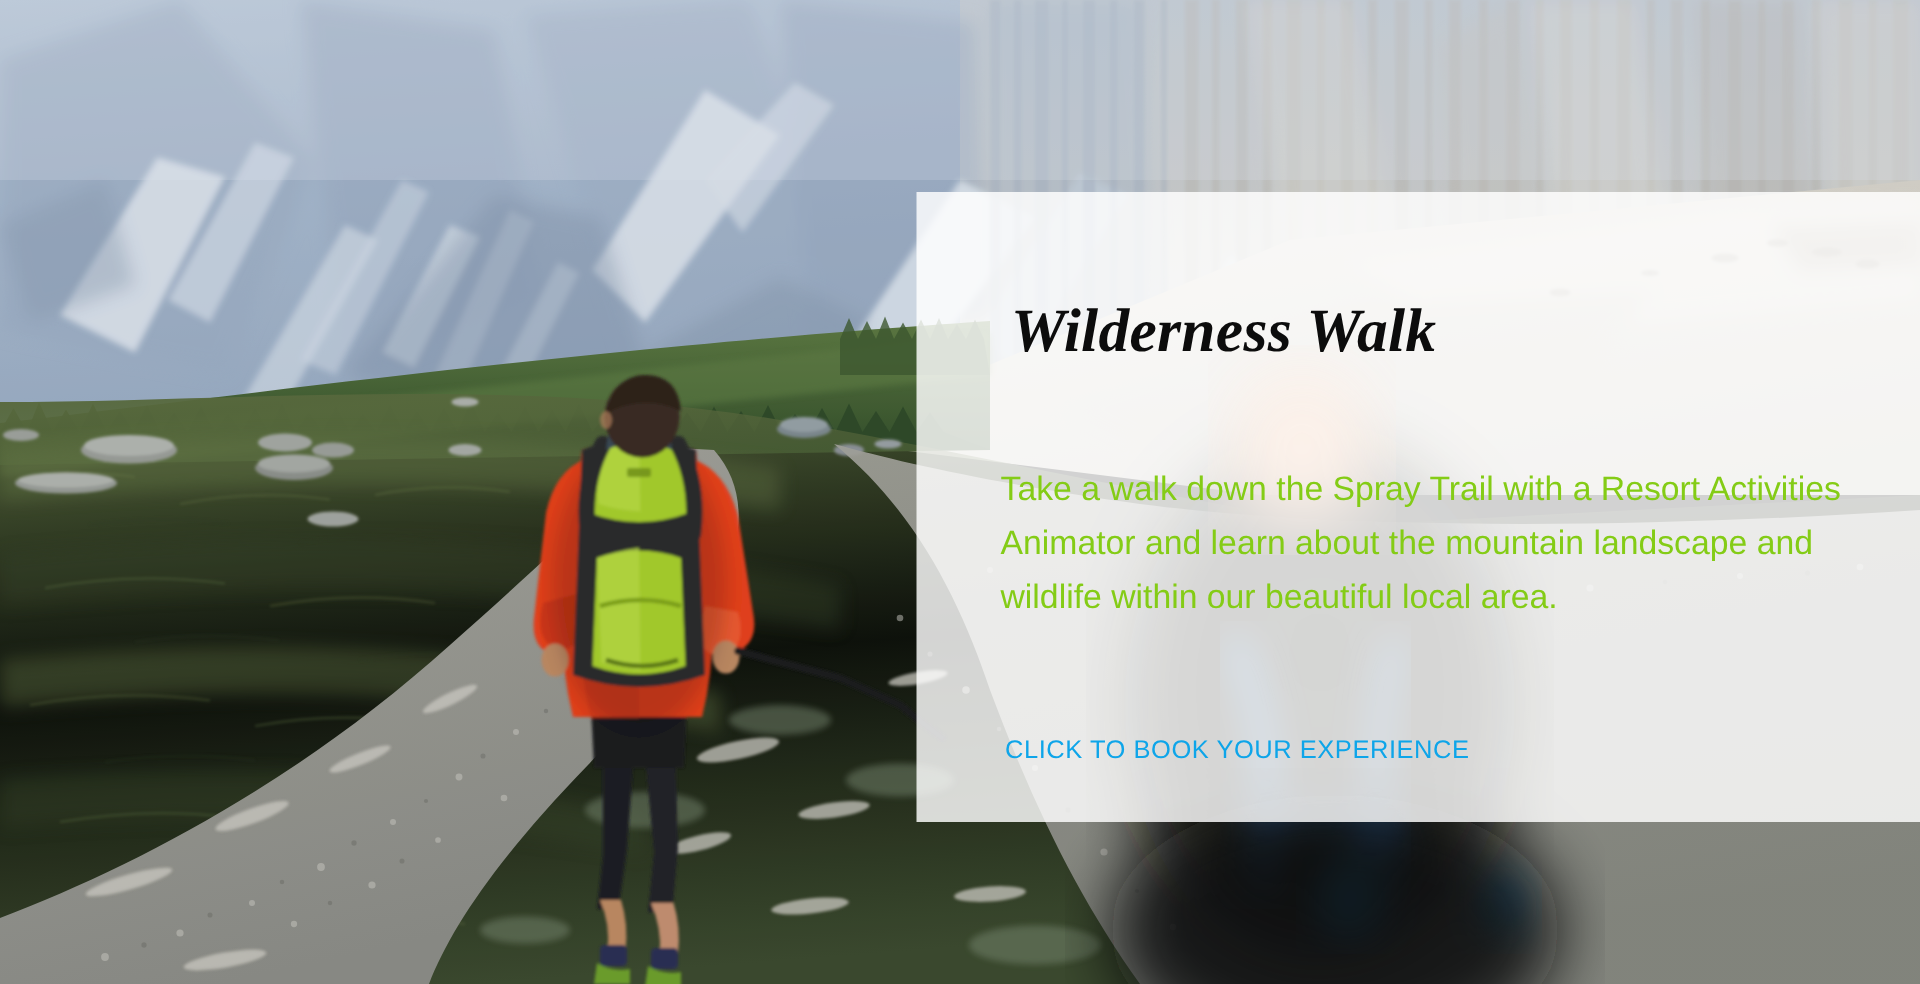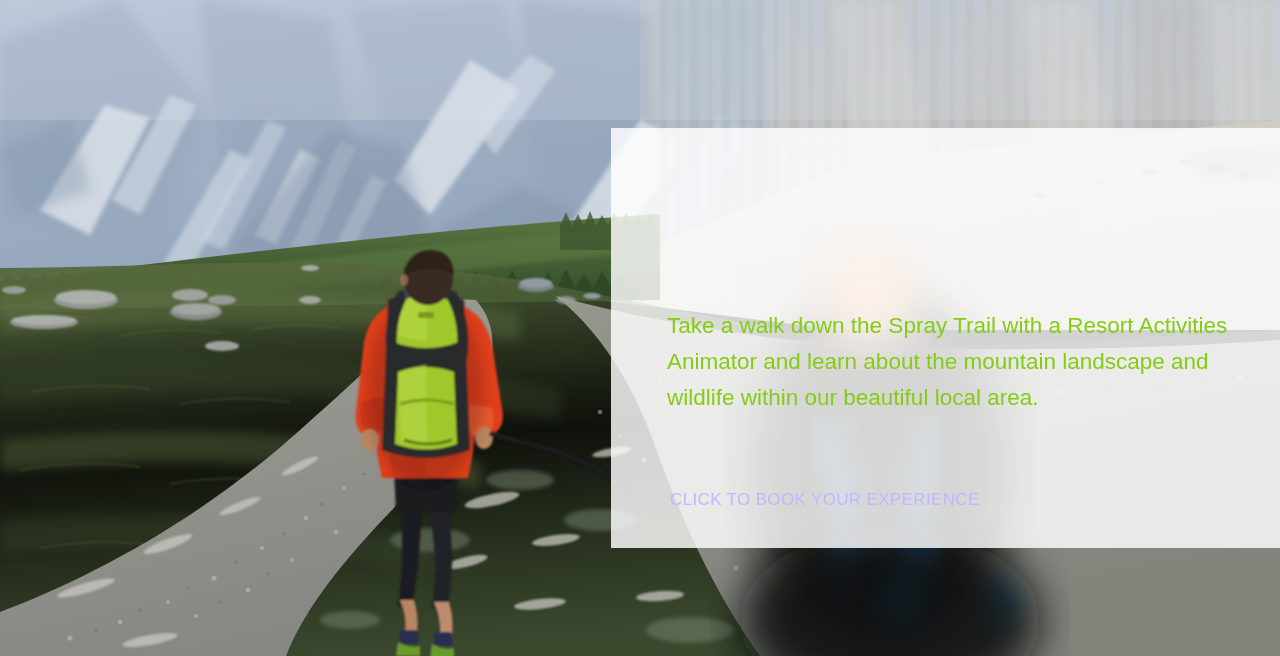--- a/index.html
+++ b/index.html
@@ -56,21 +56,21 @@
   }
 
   #card-cta{
     position:absolute;
     left:59px;
     top:363px;
     font-family:"Liberation Sans",sans-serif;
     font-size:17px;
     line-height:1;
     letter-spacing:0.35px;
-    color:#c4b5fd;
+    color:#0ea5e9;
     text-decoration:none;
     cursor:pointer;
     display:inline-block;
   }
 </style>
 </head>
 <body>
 
 <div id="hero">
 
@@ -458,19 +458,20 @@
         <ellipse cx="1000" cy="604" rx="14" ry="20" fill="#1a9ee8"></ellipse>
         <ellipse cx="920" cy="560" rx="16" ry="12" fill="#2f7fd0"></ellipse>
       </g>
       <ellipse cx="890" cy="620" rx="150" ry="90" fill="#0f0d0a" opacity="0.9" filter="url(#soft22)"></ellipse>
     </g>
 
     <rect x="0" y="0" width="1280" height="656" fill="#20303f" opacity="0.045"></rect>
   </svg>
 
   <div id="card">
+    <h2 id="card-title">Wilderness Walk</h2>
 
     <p id="card-body">Take a walk down the Spray Trail with a Resort Activities Animator and learn about the mountain landscape and wildlife within our beautiful local area.</p>
 
     <a id="card-cta" href="#">CLICK TO BOOK YOUR EXPERIENCE</a>
   </div>
 
 </div>
 
 </body></html>

